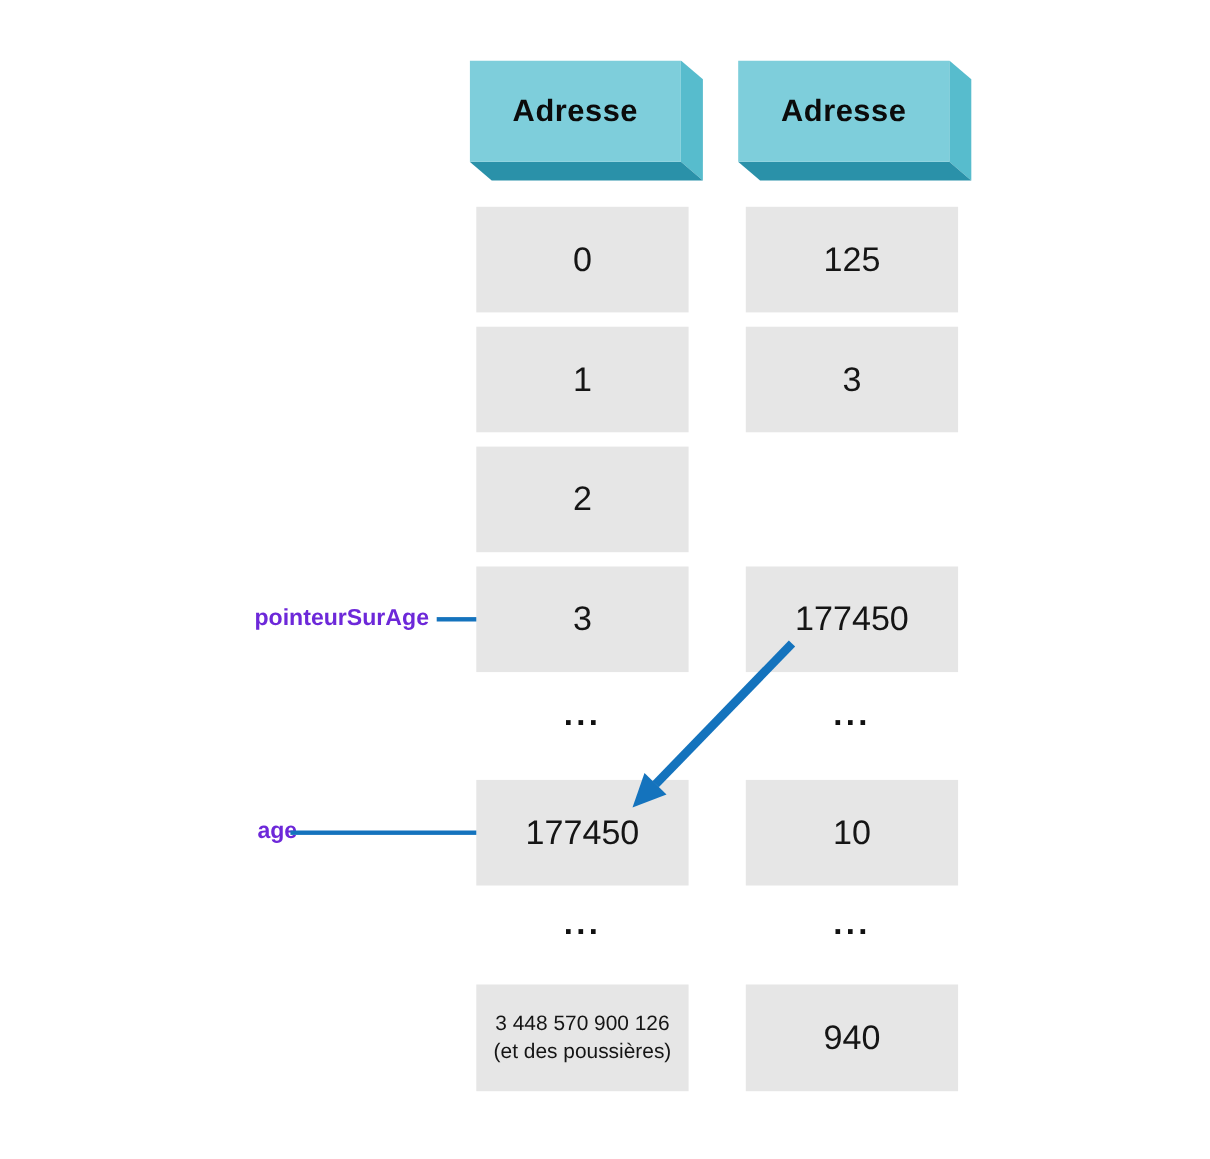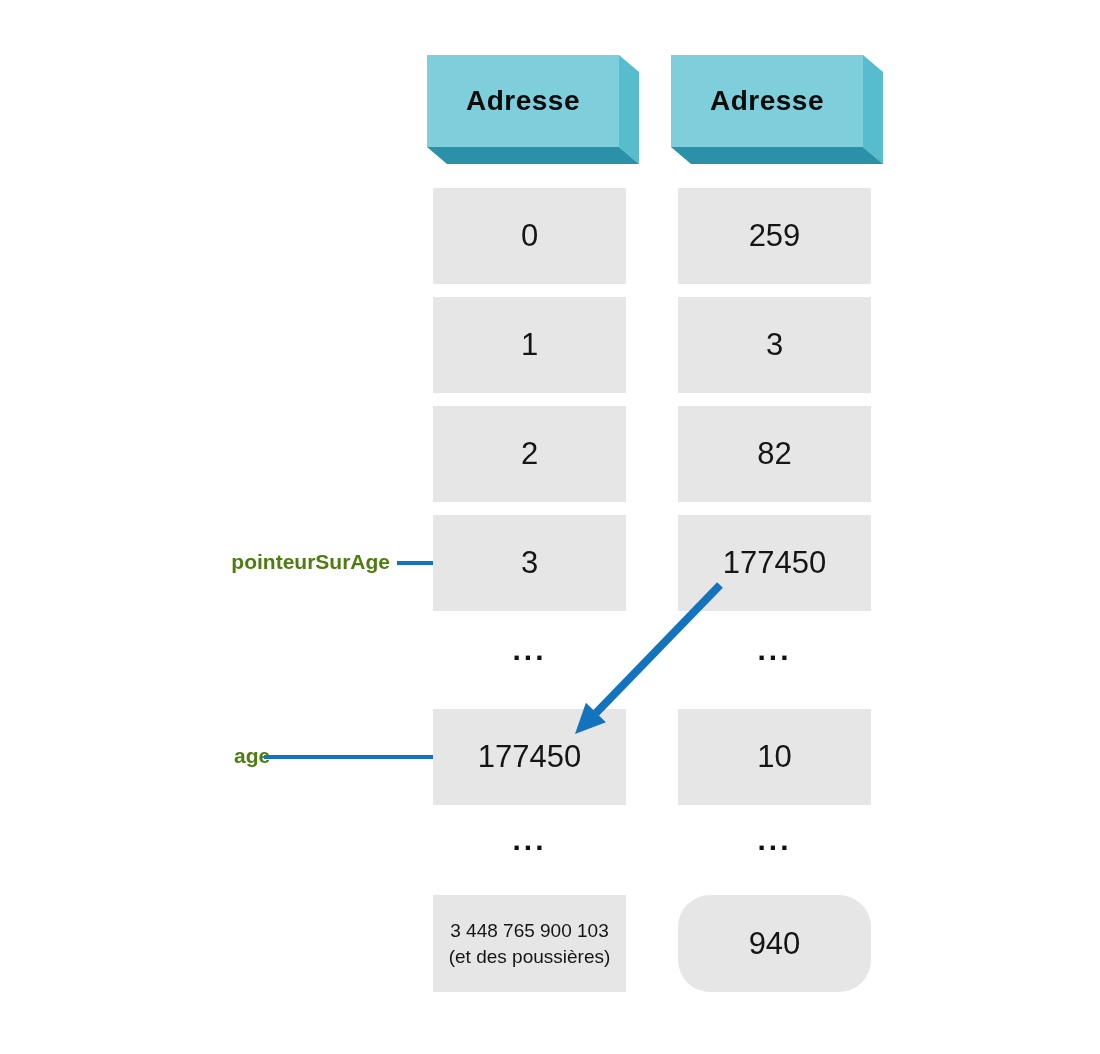--- a/index.html
+++ b/index.html
@@ -62,21 +62,21 @@
   .dots-row span {
     font-size: 30px;
     font-weight: 700;
     letter-spacing: 3px;
     transform: translateY(-9px);
   }
   .var-label {
     position: absolute;
     font-size: 21px;
     font-weight: 700;
-    color: #4d7c0f;
+    color: #6d28d9;
     white-space: nowrap;
   }
   .connector {
     position: absolute;
     height: 4px;
     background: #1473bd;
   }
   .arrow-layer {
     position: absolute;
     left: 0; top: 0;
@@ -112,36 +112,35 @@
   <div class="cell" style="left:433px; top:406px;">2</div>
   <div class="cell" style="left:433px; top:515px;">3</div>
   <div class="dots-row" style="left:433px; top:611px; height:96px;">
     <span>...</span>
   </div>
   <div class="cell" style="left:433px; top:709px;">177450</div>
   <div class="dots-row" style="left:433px; top:805px; height:88px;">
     <span>...</span>
   </div>
   <div class="cell small-text" style="left:433px; top:895px;">
-    <span>3 448 765 900 103</span>
+    <span>3 448 570 900 126</span>
     <span>(et des poussières)</span>
   </div>
 
-  <div class="cell" style="left:678px; top:188px;">259</div>
+  <div class="cell" style="left:678px; top:188px;">125</div>
   <div class="cell" style="left:678px; top:297px;">3</div>
-  <div class="cell" style="left:678px; top:406px;">82</div>
   <div class="cell" style="left:678px; top:515px;">177450</div>
   <div class="dots-row" style="left:678px; top:611px; height:96px;">
     <span>...</span>
   </div>
   <div class="cell" style="left:678px; top:709px;text-align:center;">10</div>
   <div class="dots-row" style="left:678px; top:805px; height:88px;">
     <span>...</span>
   </div>
-  <div class="cell" style="left:678px; top:895px; height:97px;border-radius:32px;">940</div>
+  <div class="cell" style="left:678px; top:895px; height:97px;">940</div>
 
   <div class="var-label" style="left:150px; top:550px; width:240px; text-align:right;">pointeurSurAge</div>
   <div class="connector" style="left:397px; top:561px; width:36px;"></div>
 
   <div class="var-label" style="left:234px; top:744px;">age</div>
   <div class="connector" style="left:264px; top:755px; width:169px;"></div>
 
   <svg class="arrow-layer" viewBox="0 0 1100 1054">
     <line x1="720" y1="585" x2="596" y2="713" stroke="#1473bd" stroke-width="8"></line>
     <polygon points="575,734 605.9,722.3 585.9,702.7" fill="#1473bd"></polygon>

